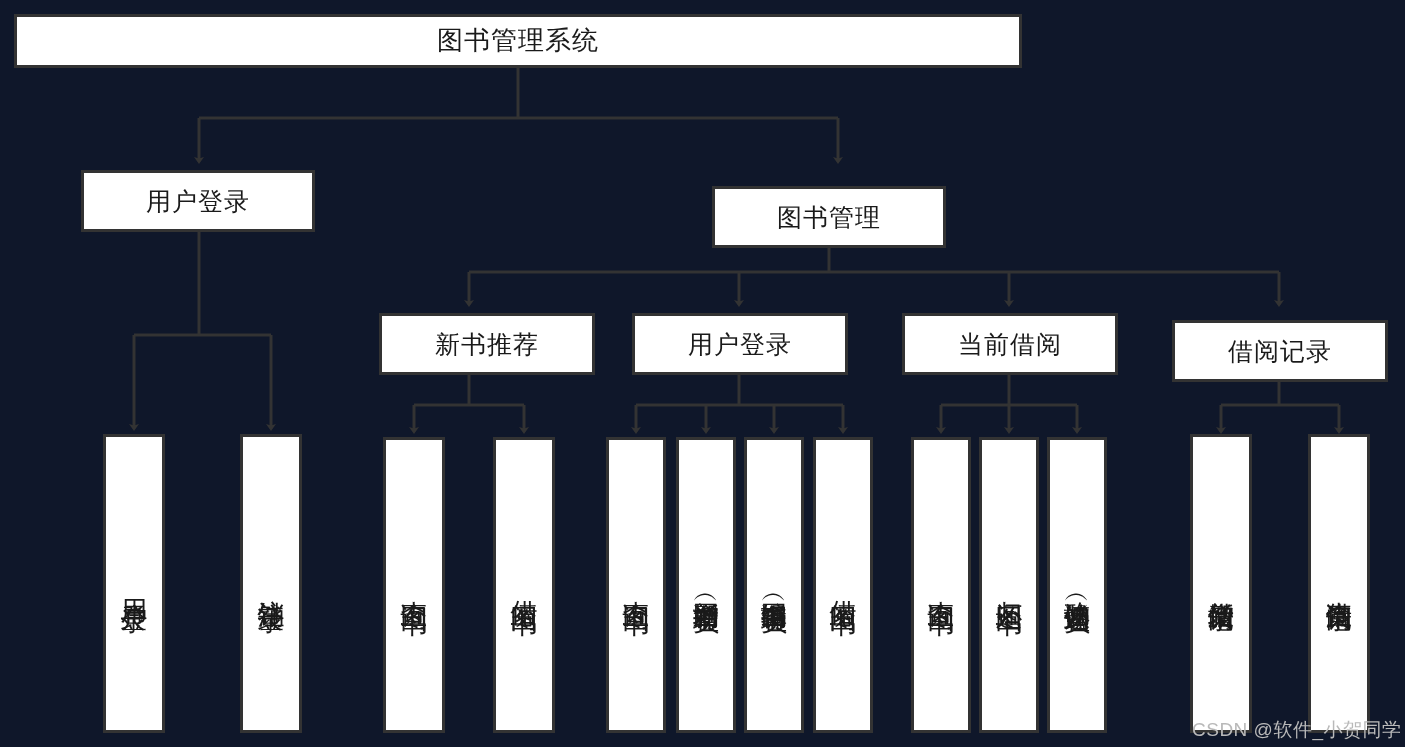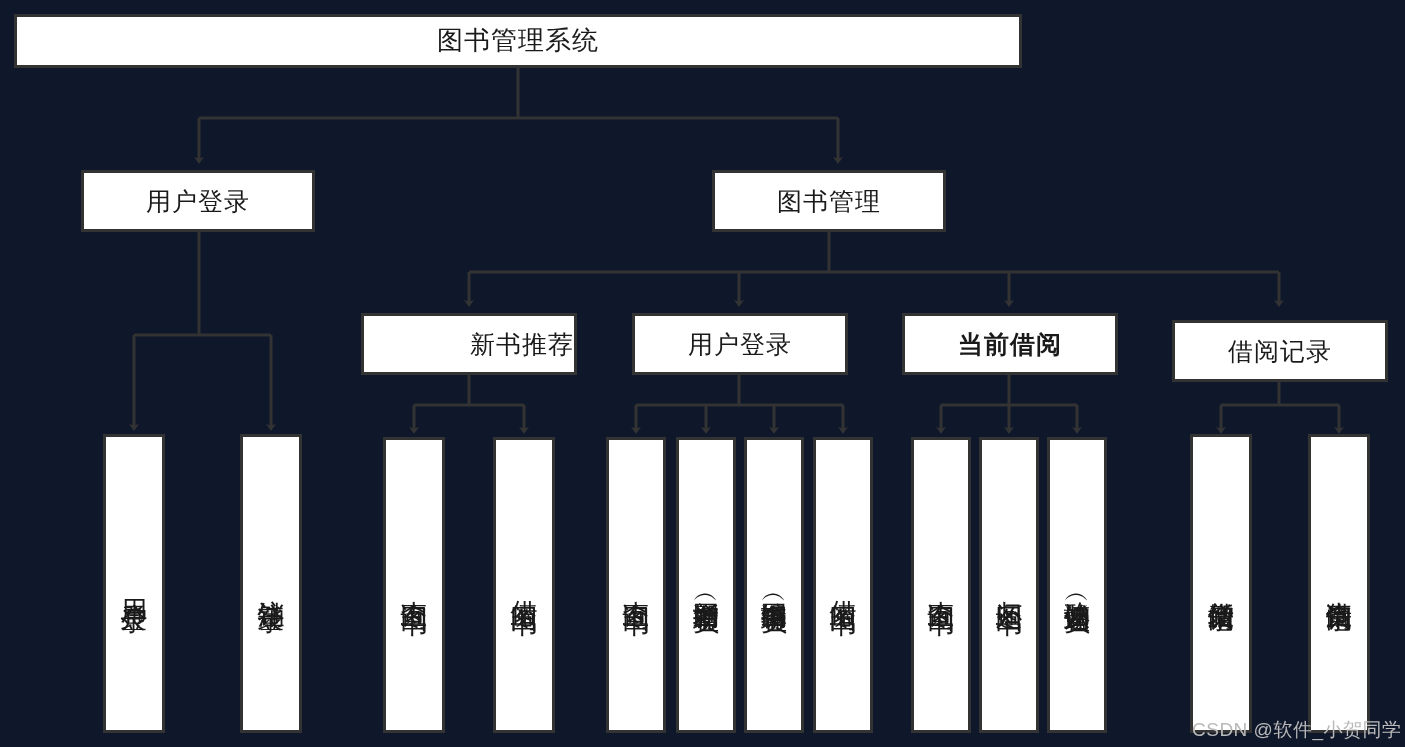--- a/index.html
+++ b/index.html
@@ -124,31 +124,31 @@
     </g>
   </svg>
 
   <div class="node h-node root" style="left:14px; top:14px; width:1008px; height:54px;">
     <span class="node-label">图书管理系统</span>
   </div>
 
   <div class="node h-node" style="left:81px; top:170px; width:234px; height:62px;">
     <span class="node-label">用户登录</span>
   </div>
-  <div class="node h-node" style="left:712px; top:170px; width:234px; height:62px;">
+  <div class="node h-node" style="left:712px; top:186px; width:234px; height:62px;">
     <span class="node-label">图书管理</span>
   </div>
 
-  <div class="node h-node" style="left:361px; top:313px; width:216px; height:62px;justify-content:flex-end;">
+  <div class="node h-node" style="left:379px; top:313px; width:216px; height:62px;">
     <span class="node-label">新书推荐</span>
   </div>
   <div class="node h-node" style="left:632px; top:313px; width:216px; height:62px;">
     <span class="node-label">用户登录</span>
   </div>
-  <div class="node h-node" style="left:902px; top:313px; width:216px; height:62px;font-weight:bold;">
+  <div class="node h-node" style="left:902px; top:313px; width:216px; height:62px;">
     <span class="node-label">当前借阅</span>
   </div>
   <div class="node h-node" style="left:1172px; top:320px; width:216px; height:62px;">
     <span class="node-label">借阅记录</span>
   </div>
 
   <div class="node v-node" style="left:103px; top:434px; width:62px; height:299px;">
     <span class="node-label">用户登录</span>
   </div>
   <div class="node v-node" style="left:240px; top:434px; width:62px; height:299px;">

